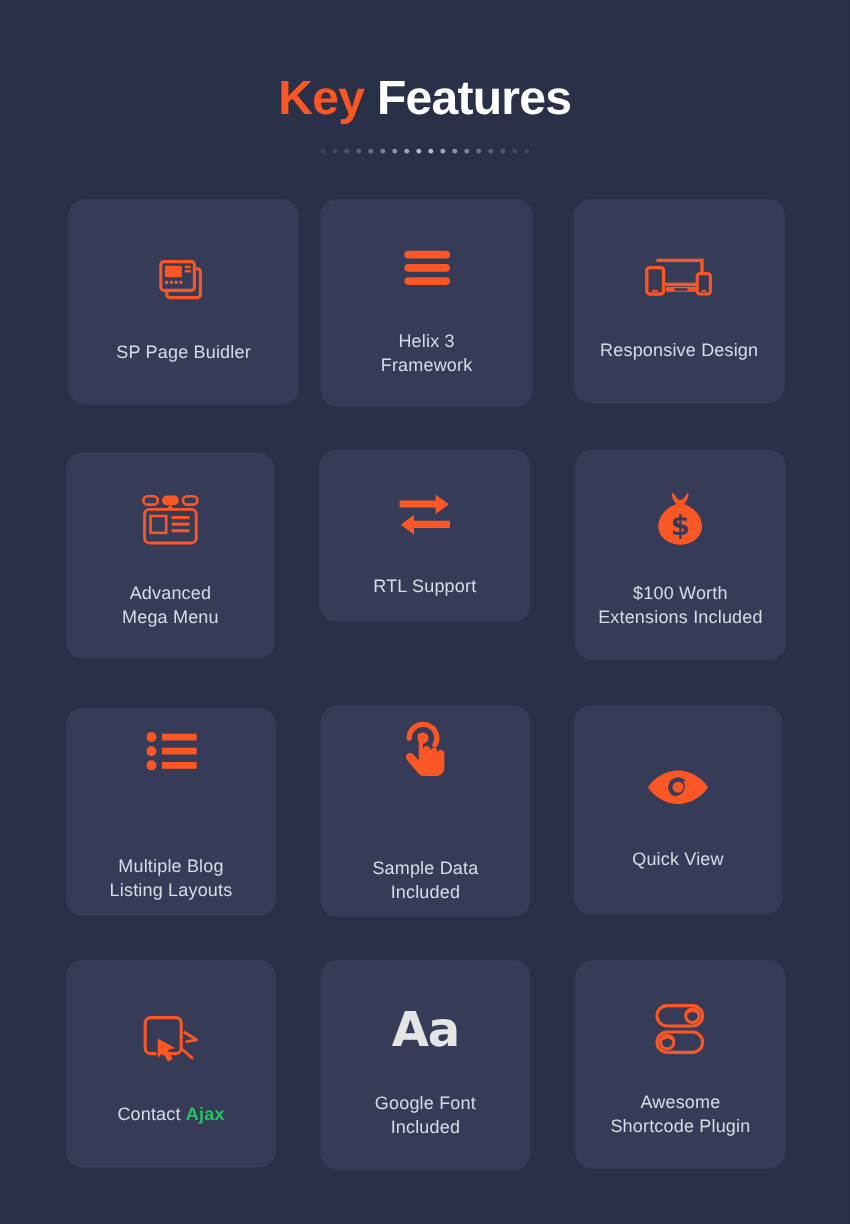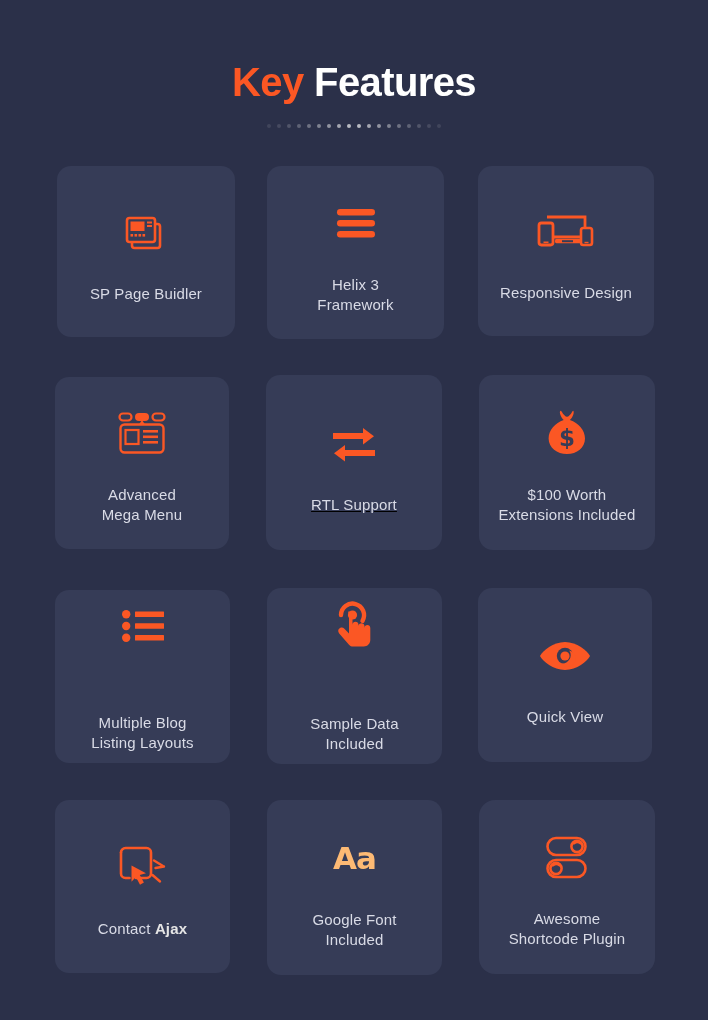--- a/index.html
+++ b/index.html
@@ -91,27 +91,27 @@
   .card .icon-wrap svg { display: block; }
 
   .card .label {
     font-size: 15px;
     line-height: 20px;
     color: #d9dbe6;
     font-weight: 400;
     letter-spacing: 0.15px;
     white-space: pre-line;
   }
-  .card .label b { font-weight: 700; color: #e5e5e5; }
+  .card .label b { font-weight: 700; color: #22c55e; }
 
   .aa-glyph {
     font-family: "DejaVu Sans", sans-serif;
-    font-size: 31px;
+    font-size: 40px;
     font-weight: 700;
-    color: #fdba74;
+    color: #e5e5e5;
     line-height: 1;
     letter-spacing: -1px;
   }
 </style>
 </head>
 <body>
 
 <div class="page">
 
   <div class="header">
@@ -134,21 +134,21 @@
         <i style="opacity: 0.395;"></i>
         <i style="opacity: 0.316;"></i>
         <i style="opacity: 0.244;"></i>
         <i style="opacity: 0.182;"></i>
         <i style="opacity: 0.131;"></i>
         <i style="opacity: 0.1;"></i>
       </div>
   </div>
 
   <div class="grid">
-      <div class="card" style="left: 57px; top: 6px; width: 178px; height: 171px;">
+      <div class="card" style="left: 57px; top: 6px; width: 192px; height: 171px;">
         <div class="icon-wrap">
           <svg width="54" height="54" viewBox="0 0 54 54" fill="none">
       <rect x="13" y="18" width="28" height="24" rx="2.5" stroke="#fb5724" stroke-width="2.6"></rect>
       <rect x="8" y="12" width="28" height="24" rx="2.5" fill="#363c57" stroke="#fb5724" stroke-width="2.6"></rect>
       <rect x="11.5" y="15.5" width="14" height="9.5" fill="#fb5724"></rect>
       <rect x="28" y="15.5" width="5" height="2" fill="#fb5724"></rect>
       <rect x="28" y="19" width="5" height="2" fill="#fb5724"></rect>
       <rect x="11.5" y="28" width="2.6" height="2.6" fill="#fb5724"></rect>
       <rect x="15.5" y="28" width="2.6" height="2.6" fill="#fb5724"></rect>
       <rect x="19.5" y="28" width="2.6" height="2.6" fill="#fb5724"></rect>
@@ -192,21 +192,21 @@
       <rect x="5.5" y="13.5" width="43" height="28" rx="4" stroke="#fb5724" stroke-width="2.4"></rect>
       <rect x="10.5" y="19" width="13" height="14" stroke="#fb5724" stroke-width="2.2"></rect>
       <rect x="28" y="19" width="15" height="2.6" fill="#fb5724"></rect>
       <rect x="28" y="24.5" width="15" height="2.6" fill="#fb5724"></rect>
       <rect x="28" y="30" width="15" height="2.6" fill="#fb5724"></rect>
     </svg>
         </div>
         <div class="label">Advanced
 Mega Menu</div>
       </div>
-      <div class="card" style="left: 266px; top: 215px; width: 176px; height: 175px; text-decoration: underline;">
+      <div class="card" style="left: 266px; top: 215px; width: 176px; height: 143px;">
         <div class="icon-wrap">
           <svg width="46" height="42" viewBox="0 0 46 42" fill="none">
       <path d="M2 10h30V5l11 8.3L32 21.5V16H2z" fill="#fb5724"></path>
       <path d="M44 27H14v-5L3 30.3 14 38.5V33h30z" fill="#fb5724"></path>
     </svg>
         </div>
         <div class="label">RTL Support</div>
       </div>
       <div class="card" style="left: 479px; top: 215px; width: 176px; height: 175px;">
         <div class="icon-wrap">

